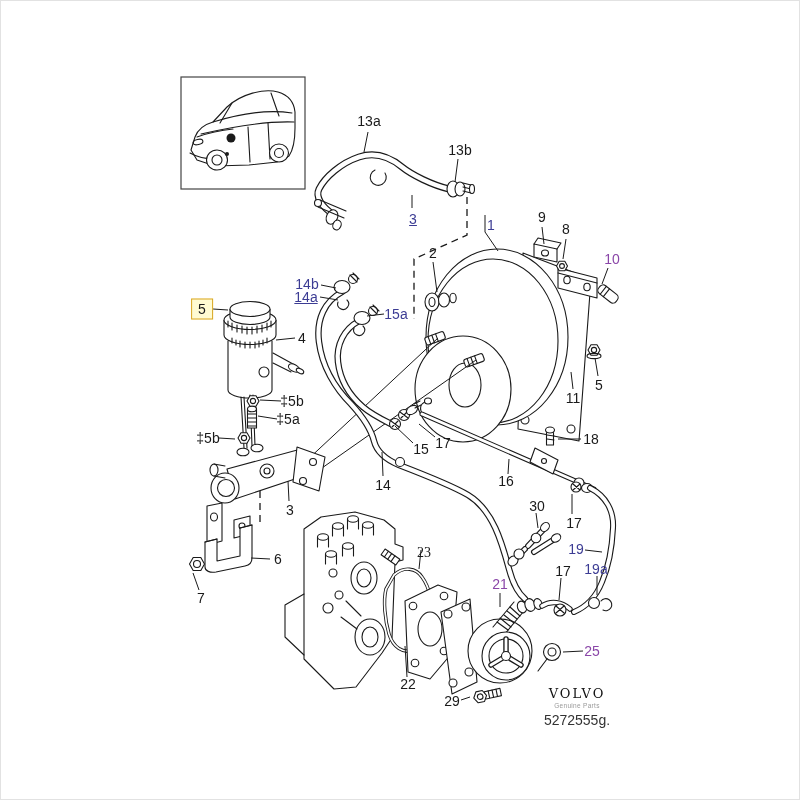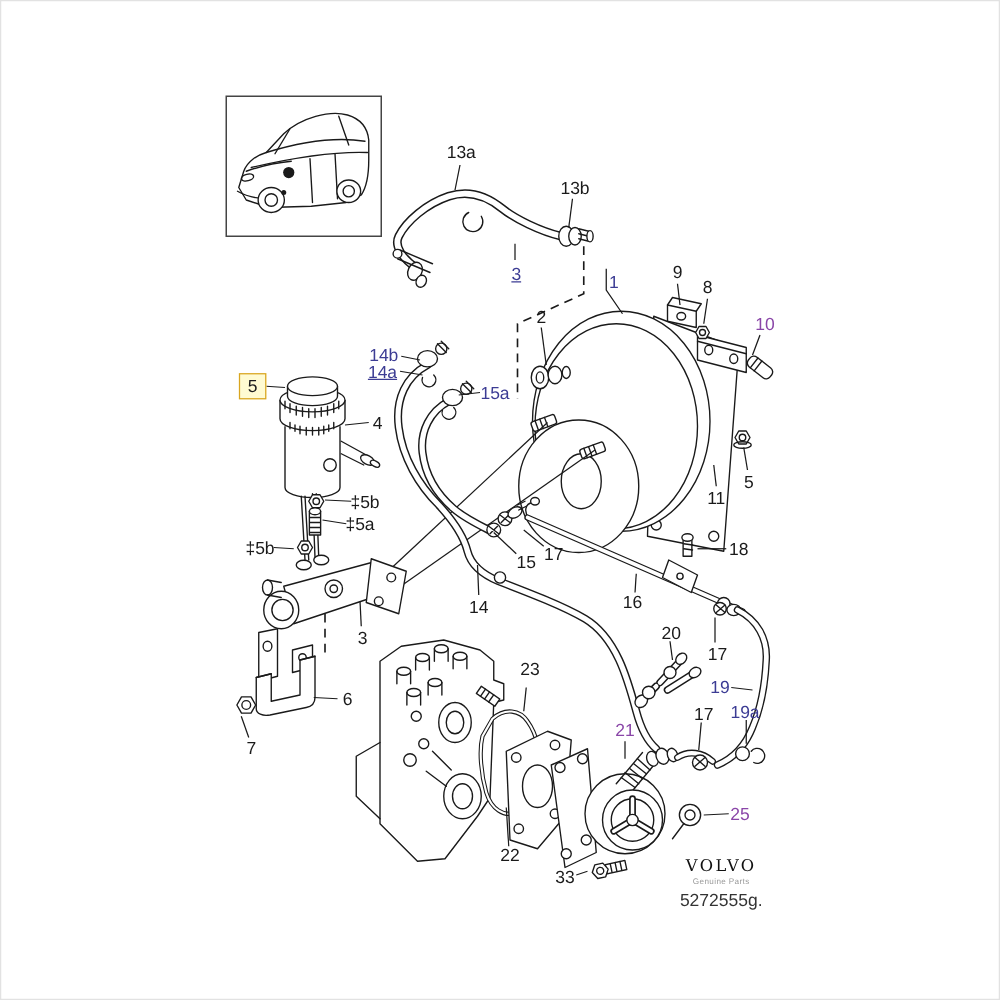--- a/index.html
+++ b/index.html
@@ -370,30 +370,30 @@
       <div class="lbl" style="left: 287px; top: 418px;">‡5a</div>
       <div class="lbl" style="left: 207px; top: 437px;">‡5b</div>
       <div class="lbl" style="left: 289px; top: 509px;">3</div>
       <div class="lbl" style="left: 277px; top: 558px;">6</div>
       <div class="lbl" style="left: 200px; top: 597px;">7</div>
       <div class="lbl" style="left: 382px; top: 484px;">14</div>
       <div class="lbl" style="left: 420px; top: 448px;">15</div>
       <div class="lbl" style="left: 442px; top: 442px;">17</div>
       <div class="lbl" style="left: 505px; top: 480px;">16</div>
       <div class="lbl" style="left: 590px; top: 438px;">18</div>
-      <div class="lbl" style="left: 536px; top: 505px;">20</div>
+      <div class="lbl" style="left: 536px; top: 505px;">30</div>
       <div class="lbl" style="left: 573px; top: 522px;">17</div>
       <div class="lbl link" style="left: 575px; top: 548px;">19</div>
       <div class="lbl link" style="left: 595px; top: 568px;">19a</div>
       <div class="lbl" style="left: 562px; top: 570px;">17</div>
       <div class="lbl visited" style="left: 499px; top: 583px;">21</div>
       <div class="lbl visited" style="left: 591px; top: 650px;">25</div>
-      <div class="lbl" style="left: 423px; top: 534px;">23</div>
+      <div class="lbl" style="left: 423px; top: 552px; font-family: Liberation Serif, serif;">23</div>
       <div class="lbl" style="left: 407px; top: 683px;">22</div>
-      <div class="lbl" style="left: 451px; top: 700px;">33</div>
+      <div class="lbl" style="left: 451px; top: 700px;">29</div>
     </div>
 
 <div id="footer">
   <div id="brand">VOLVO</div>
   <div id="tagline">Genuine Parts</div>
   <div id="docnum">5272555g.</div>
 </div>
 
 </div>
 

